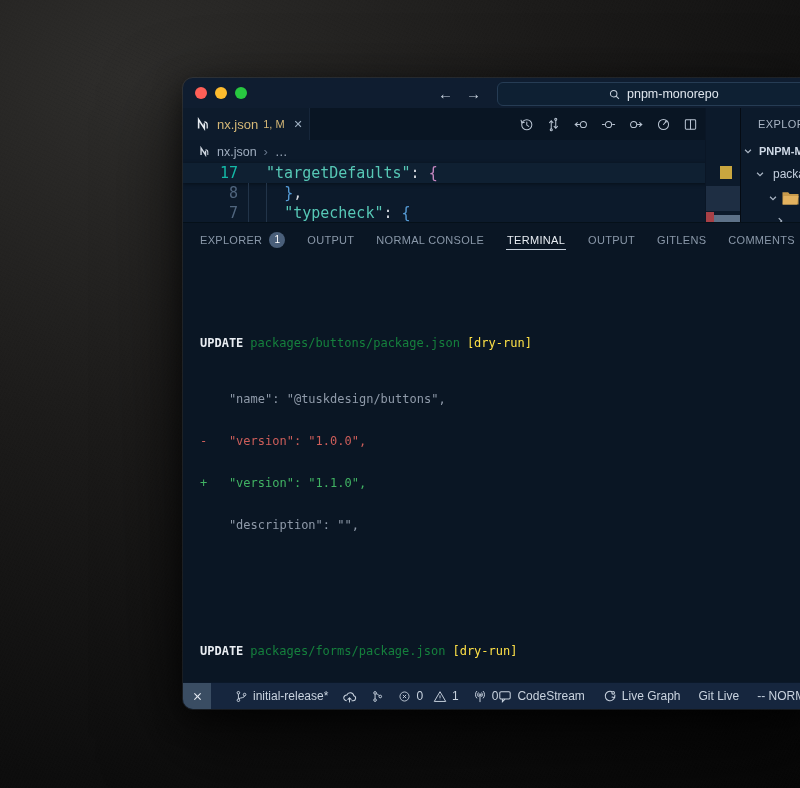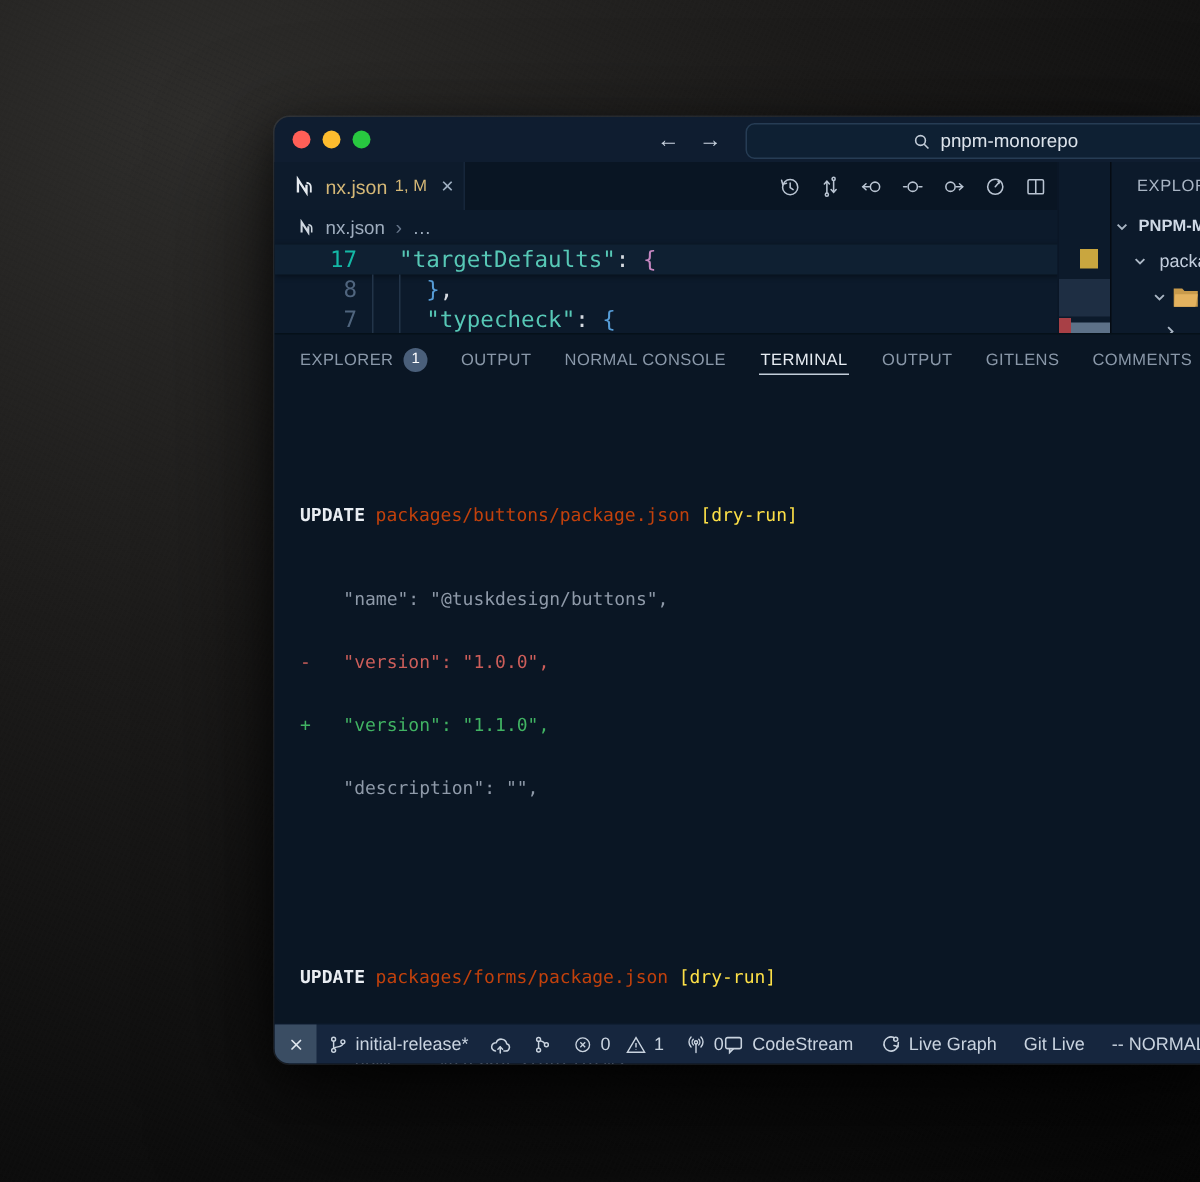--- a/index.html
+++ b/index.html
@@ -66,28 +66,28 @@
     font-size:11px;letter-spacing:.3px;color:#8a98a9;}
   .ptab{display:flex;align-items:center;gap:7px;}
   .ptab.active{color:#e8edf3;border-bottom:1px solid #c3cdd9;padding:4px 1px 3px;margin-top:1px;}
   .badge{display:inline-flex;align-items:center;justify-content:center;width:16px;height:16px;
     border-radius:50%;background:#4a5f7a;color:#fff;font-size:10px;}
   .term{padding:24px 0 0 17px;font-family:"DejaVu Sans Mono",monospace;font-size:12px;line-height:14px;
     white-space:pre;overflow:hidden;}
   .tblock{margin-bottom:14px;}
   .thead{margin-bottom:14px;}
   .th-kw{color:#e9edf2;font-weight:bold;}
-  .th-path{color:#c2410c;margin:0 7px;}
+  .th-path{color:#15803d;margin:0 7px;}
   .th-tag{color:#fde047;}
   .tl-ctx{color:#8f9aa9}.tl-del{color:#cd5e5a}.tl-add{color:#41b363}
   
   .statusbar{position:absolute;left:0;bottom:0;width:100%;height:26px;background:#16263e;
     display:flex;align-items:center;color:#c9d3df;font-size:12px;border-top:1px solid #0b1829;}
   .remote{width:28px;height:26px;flex:none;background:#3a4d63;display:flex;align-items:center;justify-content:center;}
-  .sb-left{display:flex;align-items:center;gap:14px;padding-left:8px;}
+  .sb-left{display:flex;align-items:center;gap:14px;padding-left:24px;}
   .sb-right{margin-left:auto;display:flex;align-items:center;gap:18px;padding-right:8px;white-space:nowrap;}
   .sitem{display:flex;align-items:center;gap:5px;white-space:nowrap;}
   svg.ic{display:block;}
 </style>
 </head>
 <body>
 
 <div class="stage">
   <div class="window">
 

